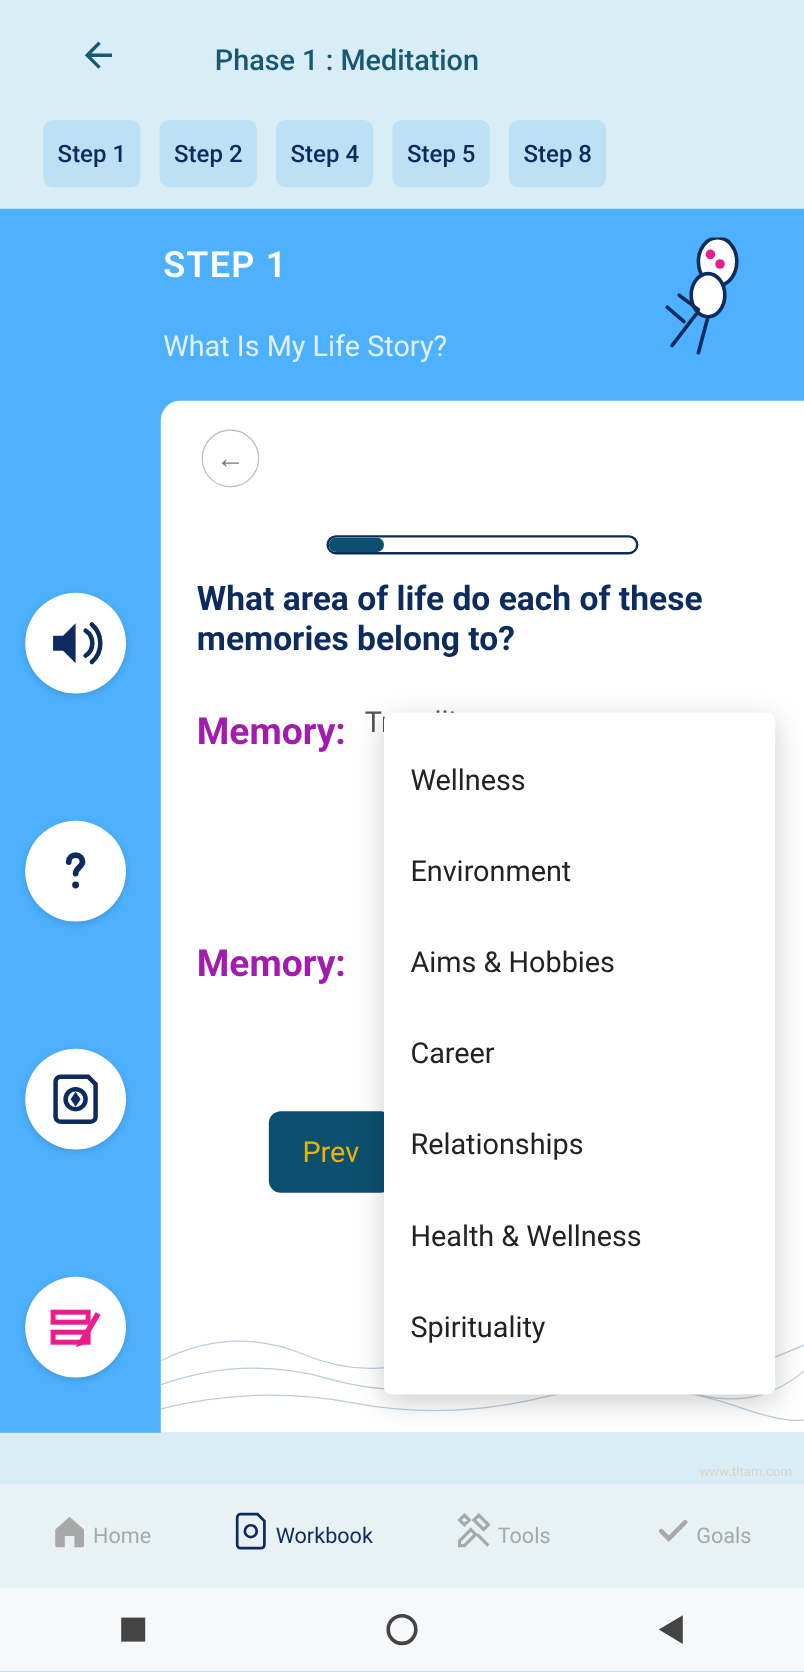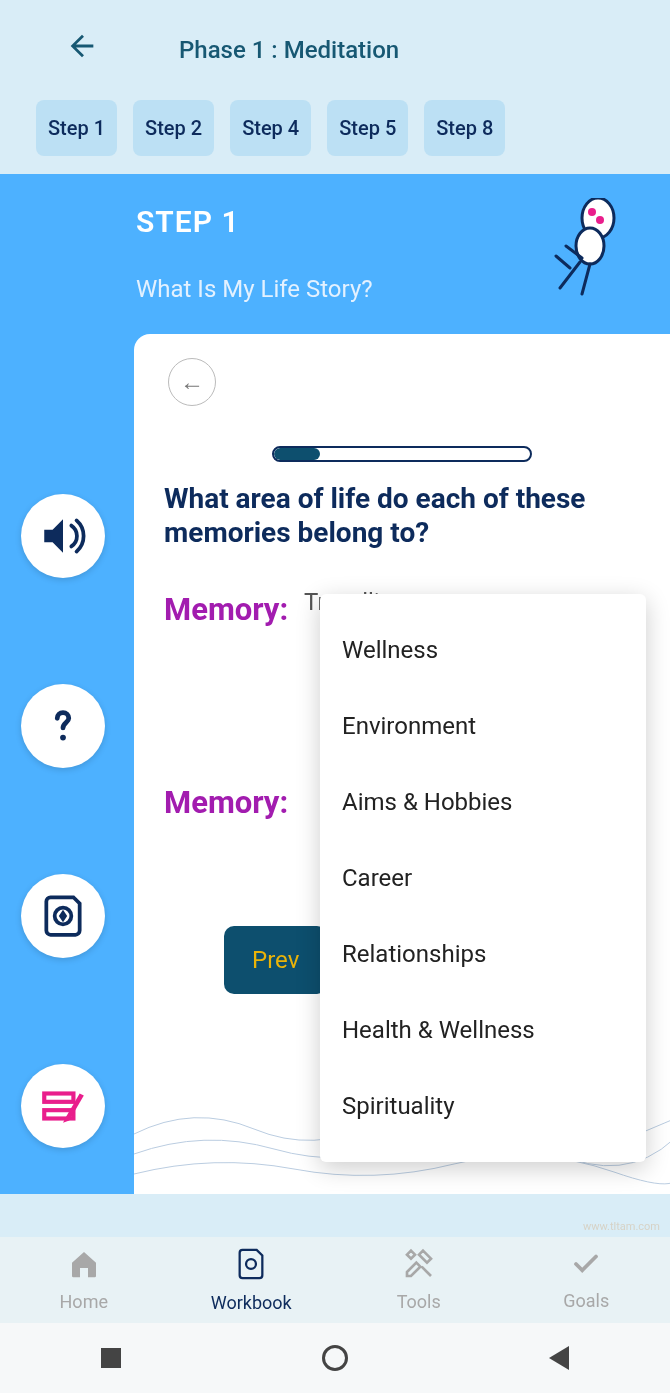--- a/index.html
+++ b/index.html
@@ -45,21 +45,21 @@
 
 .dropdown { position: absolute; left: 320px; top: 594px; width: 326px; background: #fff; border-radius: 6px; box-shadow: 0 6px 24px rgba(0,0,0,0.2); padding: 18px 0; z-index: 50; }
 .dropdown-item { padding: 24px 22px; font-size: 24px; color: #222; }
 
 
 .side-icons { position: absolute; left: 8px; top: 320px; width: 110px; z-index: 40; display: flex; flex-direction: column; gap: 106px; align-items: center; }
 .side-icon { width: 84px; height: 84px; border-radius: 50%; background: #fff; box-shadow: 0 2px 6px rgba(0,0,0,0.15); display: flex; align-items: center; justify-content: center; }
 
 
 .tabbar { position: absolute; bottom: 70px; left: 0; right: 0; height: 86px; background: #e8f2f5; display: flex; }
-.tab { flex: 1; display: flex; flex-direction: column; align-items: center; justify-content: center; gap: 4px; color: #a8a8a8; font-size: 18px; }
+.tab { flex: 1; display: flex; flex-direction: row; align-items: center; justify-content: center; gap: 4px; color: #a8a8a8; font-size: 18px; }
 .tab.active { color: #0d2b5c; }
 .tab .icon { font-size: 30px; }
 
 
 .sysnav { position: absolute; bottom: 0; left: 0; right: 0; height: 70px; background: #f6f8f9; display: flex; align-items: center; justify-content: space-around; }
 .sys-sq { width: 20px; height: 20px; background: #444; }
 .sys-circ { width: 26px; height: 26px; border: 3px solid #444; border-radius: 50%; }
 .sys-tri { width: 0; height: 0; border-top: 12px solid transparent; border-bottom: 12px solid transparent; border-right: 20px solid #444; }
 
 

